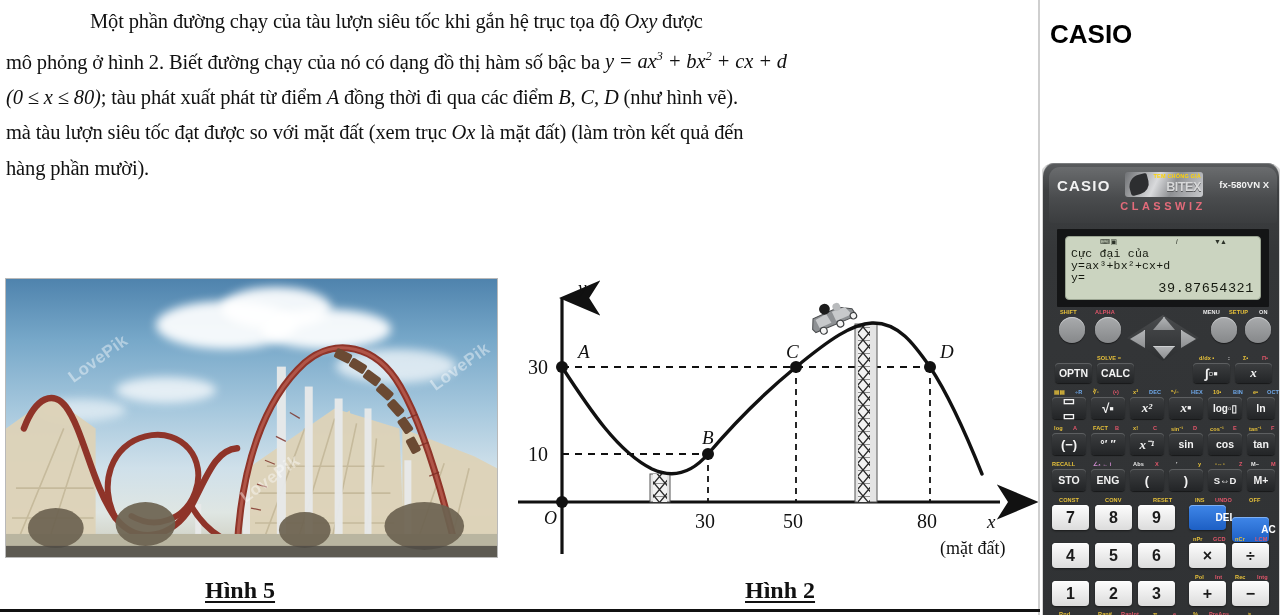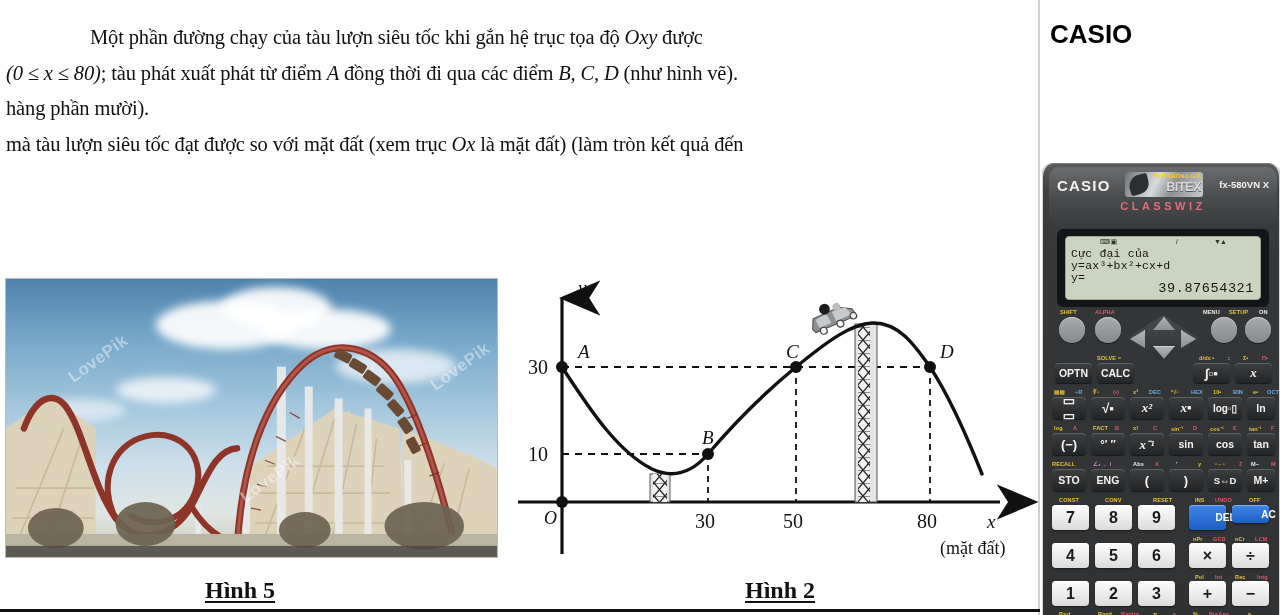--- a/index.html
+++ b/index.html
@@ -14,21 +14,21 @@
   #root { position:relative; width:1280px; height:615px; }
 
   
   #doc-pane {
     position:absolute; left:0; top:0; width:1040px; height:615px;
     background:#fff;
     border-right:2px solid #cfcfcf;
   }
 
   .prob-text {
-    position:absolute; left:0; top:16px; width:1040px; height:262px;
+    position:absolute; left:0; top:0; width:1040px; height:262px;
     padding:4px 10px 0 6px;
     font-family:"Liberation Serif", serif;
     font-size:20.5px;
     line-height:35.5px;
     color:#111;
     letter-spacing:-0.15px;
   }
   .prob-text p { margin:0; }
   .p-indent { text-indent:84px; }
   .mi { font-style:italic; }
@@ -141,21 +141,21 @@
     font-size:9.5px; color:#f2f2f2;
   }
   #classwiz {
     position:absolute; left:0; right:0; top:33px; text-align:center;
     font-family:"Liberation Sans", sans-serif; font-weight:bold;
     font-size:11px; color:#e36b7a; letter-spacing:3.5px;
   }
 
   #lcd-frame {
     position:absolute; left:14px; top:66px; width:212px; height:78px;
-    background:#141516; border-radius:6px;
+    background:#141516; border-radius:1px;
     padding:7px 8px;
   }
   #lcd {
     width:100%; height:100%;
     background:#cbd4c0; border-radius:4px;
     position:relative; overflow:hidden;
     border:1px solid #9aa491;
   }
   #lcd-status {
     position:absolute; left:0; right:0; top:1px; height:9px;
@@ -245,27 +245,28 @@
 </head>
 <body>
 
 <div id="root">
 
   <div id="doc-pane">
 
     <div class="prob-text">
       <p class="p-indent"><span>Một phần đường chạy của tàu lượn siêu tốc khi gắn hệ trục tọa độ </span><span class="mi">Oxy</span><span> được</span></p>
 
+      <p><span>mô phỏng ở hình 2. Biết đường chạy của nó có dạng đồ thị hàm số bậc ba </span><span class="formula"><span>y = ax</span><sup>3</sup><span> + bx</span><sup>2</sup><span> + cx + d</span></span></p>
 
       <p><span class="formula">(0 ≤ x ≤ 80)</span><span>; tàu phát xuất phát từ điểm </span><span class="mi">A</span><span> đồng thời đi qua các điểm </span><span class="mi">B, C, D</span><span> (như hình vẽ).</span></p>
 
 
+      <p><span>mà tàu lượn siêu tốc đạt được so với mặt đất (xem trục </span><span class="mi">Ox</span><span> là mặt đất) (làm tròn kết quả đến</span></p>
+
       <p>hàng phần mười).</p>
-
-      <p><span>mà tàu lượn siêu tốc đạt được so với mặt đất (xem trục </span><span class="mi">Ox</span><span> là mặt đất) (làm tròn kết quả đến</span></p>
     </div>
 
     <div id="fig-row">
 
       <div id="photo-wrap">
         <div id="photo"></div>
 
         <div class="cloud" style="left:150px;top:22px;width:140px;height:48px;"></div>
         <div class="cloud" style="left:215px;top:8px;width:110px;height:42px;"></div>
         <div class="cloud" style="left:255px;top:30px;width:130px;height:40px;"></div>
@@ -563,21 +564,21 @@
         <span class="lbl y" style="left:62px;  top:188px;">CONV</span>
         <span class="lbl y" style="left:110px; top:188px;">RESET</span>
         <span class="lbl y" style="left:152px; top:188px;">INS</span>
         <span class="lbl r" style="left:172px; top:188px;">UNDO</span>
         <span class="lbl y" style="left:206px; top:188px;">OFF</span>
 
         <div class="kw" style="left:9px;   top:196px; width:37px; height:25px;">7</div>
         <div class="kw" style="left:52px;  top:196px; width:37px; height:25px;">8</div>
         <div class="kw" style="left:95px;  top:196px; width:37px; height:25px;">9</div>
         <div class="kblue" style="left:146px; top:196px; width:37px; height:25px;">DEL</div>
-        <div class="kblue" style="left:189px; top:196px; width:37px; height:18px;">AC</div>
+        <div class="kblue" style="left:189px; top:208px; width:37px; height:25px;">AC</div>
 
         <span class="lbl y" style="left:150px; top:227px;">nPr</span>
         <span class="lbl r" style="left:170px; top:227px;">GCD</span>
         <span class="lbl y" style="left:192px; top:227px;">nCr</span>
         <span class="lbl r" style="left:212px; top:227px;">LCM</span>
 
         <div class="kw" style="left:9px;   top:234px; width:37px; height:25px;">4</div>
         <div class="kw" style="left:52px;  top:234px; width:37px; height:25px;">5</div>
         <div class="kw" style="left:95px;  top:234px; width:37px; height:25px;">6</div>
         <div class="kw" style="left:146px; top:234px; width:37px; height:25px;">×</div>

